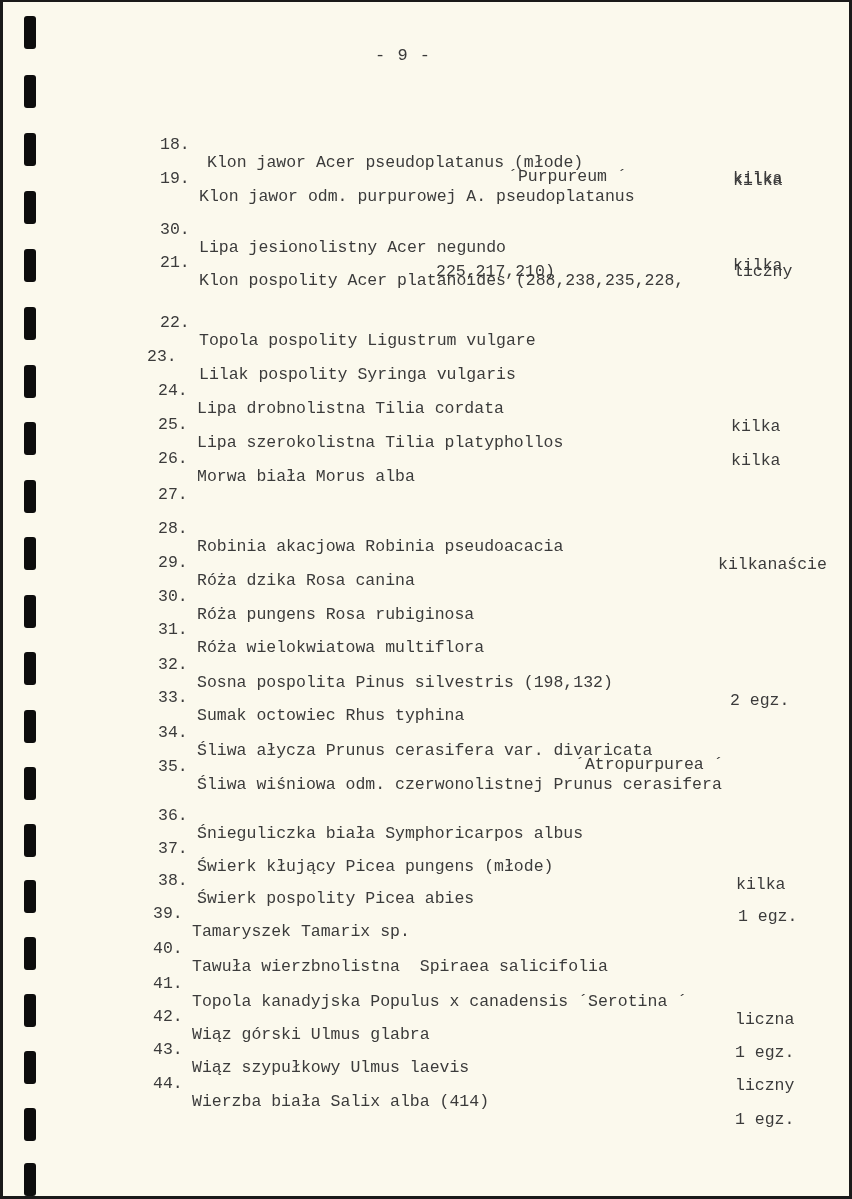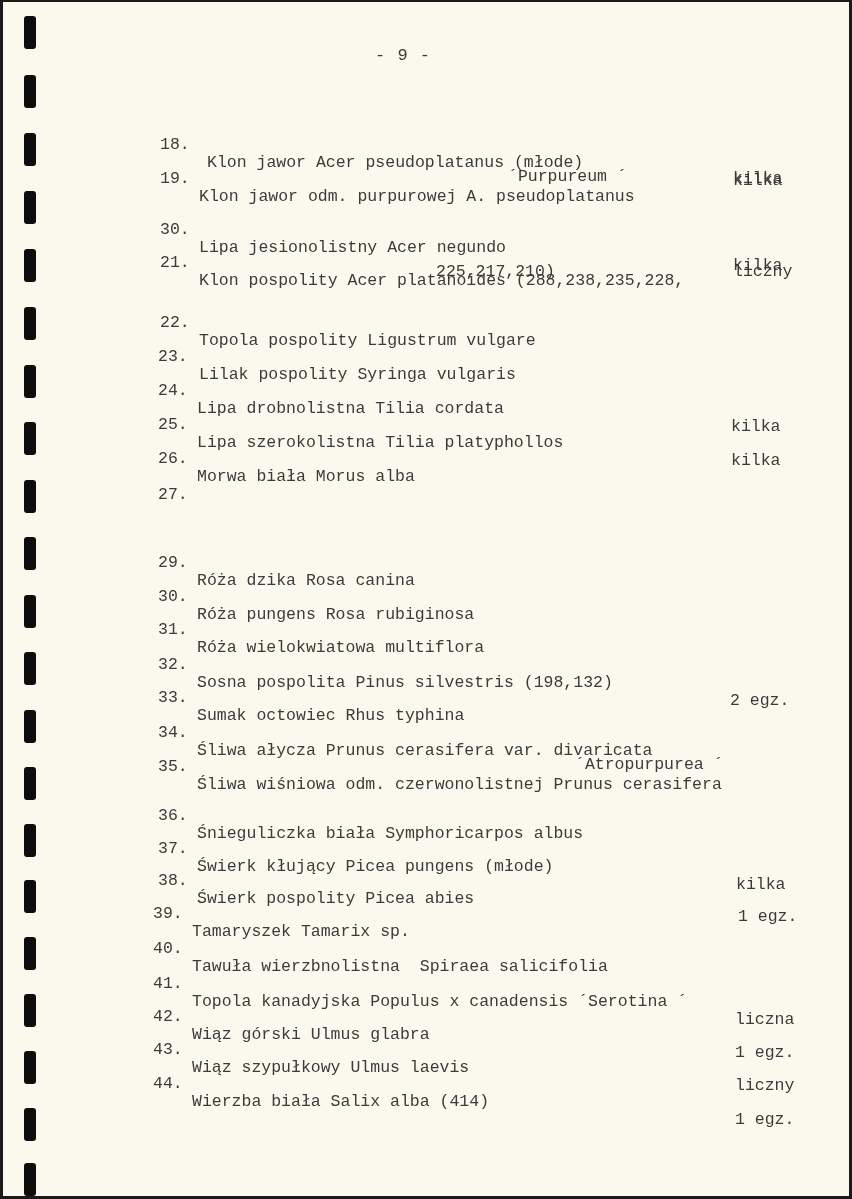--- a/index.html
+++ b/index.html
@@ -87,21 +87,21 @@
     <span class="cont" style="left:433px;top:27px">225,217,210)</span>
     <span class="qty" style="left:730px;top:27px">liczny</span>
   </div>
 
   <div class="entry" style="top:294px">
     <span class="num" style="left:157px">22.</span>
     <span class="text" style="left:196px">Topola pospolity Ligustrum vulgare</span>
   </div>
 
   <div class="entry" style="top:328px">
-    <span class="num" style="left:155px">23.</span>
+    <span class="num" style="left:144px">23.</span>
     <span class="text" style="left:196px">Lilak pospolity Syringa vulgaris</span>
   </div>
 
   <div class="entry" style="top:362px">
     <span class="num" style="left:155px">24.</span>
     <span class="text" style="left:194px">Lipa drobnolistna Tilia cordata</span>
     <span class="qty" style="left:728px">kilka</span>
   </div>
 
   <div class="entry" style="top:396px">
@@ -112,20 +112,25 @@
 
   <div class="entry" style="top:430px">
     <span class="num" style="left:155px">26.</span>
     <span class="text" style="left:194px">Morwa biała Morus alba</span>
   </div>
 
   <div class="entry" style="top:466px">
     <span class="num" style="left:155px">27.</span>
   </div>
 
+  <div class="entry" style="top:500px">
+    <span class="num" style="left:155px">28.</span>
+    <span class="text" style="left:194px">Robinia akacjowa Robinia pseudoacacia</span>
+    <span class="qty" style="left:715px">kilkanaście</span>
+  </div>
 
   <div class="entry" style="top:534px">
     <span class="num" style="left:155px">29.</span>
     <span class="text" style="left:194px">Róża dzika Rosa canina</span>
   </div>
 
   <div class="entry" style="top:568px">
     <span class="num" style="left:155px">30.</span>
     <span class="text" style="left:194px">Róża pungens Rosa rubiginosa</span>
   </div>

